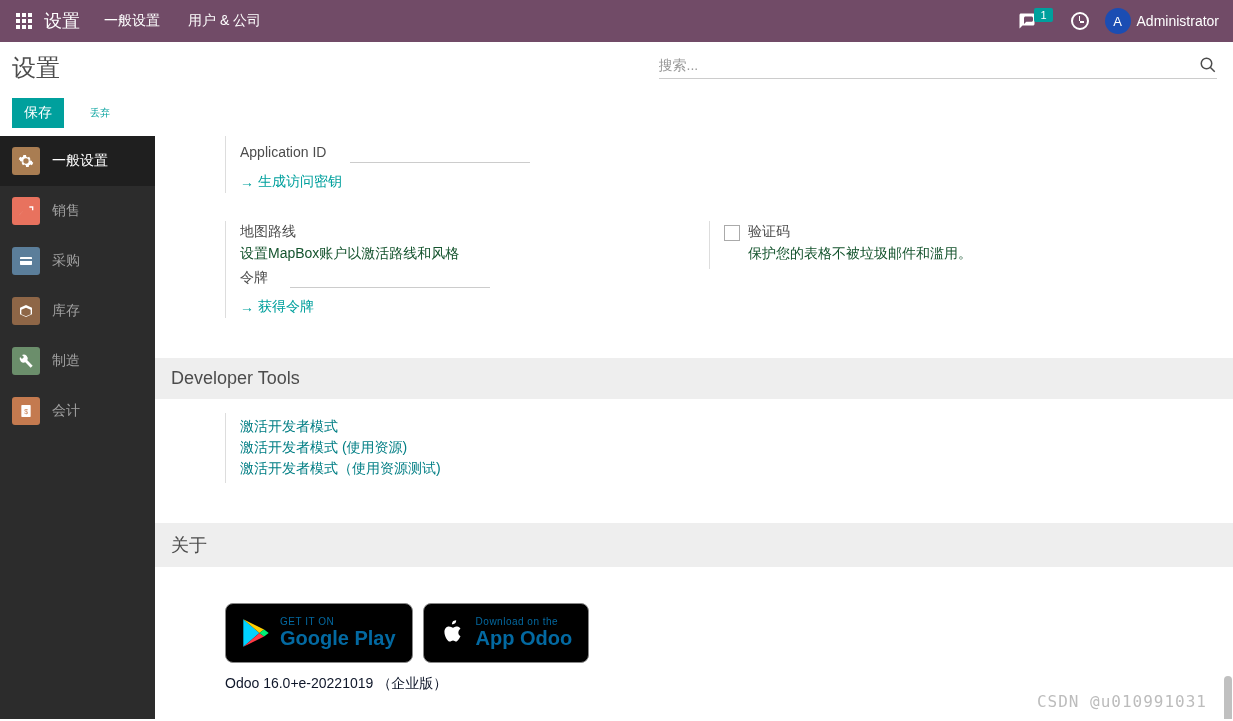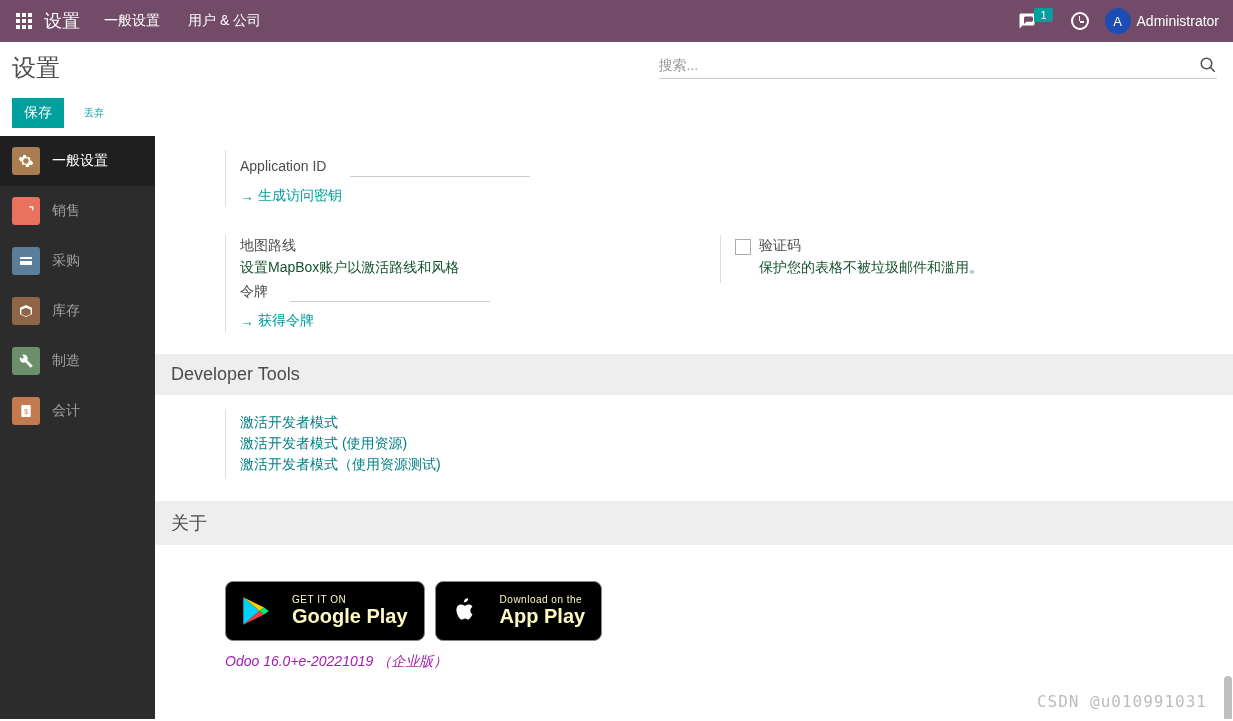--- a/index.html
+++ b/index.html
@@ -18,21 +18,21 @@
     .badge { background: #00A09D; color: #fff; font-size: 11px; padding: 1px 6px; border-radius: 2px; position: relative; top: -6px; left: -2px; }
     .clock-icon { width: 18px; height: 18px; border: 2px solid #fff; border-radius: 50%; position: relative; }
     .clock-icon::before { content: ''; position: absolute; width: 1.5px; height: 5px; background: #fff; left: 6px; top: 2px; }
     .clock-icon::after { content: ''; position: absolute; width: 4px; height: 1.5px; background: #fff; left: 7px; top: 7px; }
     .avatar { width: 26px; height: 26px; border-radius: 50%; background: #1b4db3; color: #fff; display: flex; align-items: center; justify-content: center; font-size: 13px; margin-right: 6px; }
     
     
     .control-panel { display: flex; padding: 10px 16px 8px 12px; border-bottom: none; align-items: flex-start; }
     .cp-left { flex: 0 0 50%; }
     .cp-title { font-size: 24px; font-weight: 400; color: #4c4c4c; margin-bottom: 14px; }
-    .cp-buttons { display: flex; gap: 20px; align-items: center; }
+    .cp-buttons { display: flex; gap: 26px; align-items: center; }
     .btn-save { background: #00A09D; color: #fff; border: none; padding: 6px 12px; font-size: 14px; cursor: pointer; }
     .btn-discard { color: #00A09D; background: none; border: none; font-size: 10px; cursor: pointer; }
     .cp-right { flex: 1; display: flex; align-items: center; margin-left: 44px; }
     .search-box { flex: 1; border-bottom: 1px solid #ccc; padding: 4px 0; display: flex; align-items: center; }
     .search-box input { flex: 1; border: none; outline: none; font-size: 14px; color: #666; background: transparent; }
     .search-box input::placeholder { color: #999; }
     .search-icon-svg { width: 18px; height: 18px; stroke: #4c4c4c; fill: none; stroke-width: 2; cursor: pointer; }
     
     
     .main { display: flex; height: calc(721px - 42px - 96px); }
@@ -44,48 +44,48 @@
     .icon-sales { background: #E8725E; }
     .icon-purchase { background: #5B7E9A; }
     .icon-inventory { background: #8E6647; }
     .icon-mrp { background: #6B8E6B; }
     .icon-accounting { background: #C47A4F; }
     .sidebar-icon svg { width: 16px; height: 16px; fill: #fff; }
     
     .content { flex: 1; overflow-y: auto; position: relative; background: #fff; }
     .content-scroll { padding: 0; }
     
-    .section-body { padding: 0 0 8px 70px; margin-top: 14px; }
+    .section-body { padding: 0 0 26px 70px; }
     .section-header { background: #eeeeee; padding: 10px 16px; font-size: 18px; color: #4c4c4c; font-weight: 400; }
     
     .field-group { border-left: 1px solid #ddd; padding: 2px 0 2px 14px; margin: 14px 0; }
     .field-row { display: flex; align-items: baseline; gap: 10px; margin: 4px 0; }
     .field-label { color: #4c4c4c; font-size: 14px; min-width: 100px; white-space: nowrap; }
     .field-input { border: none; border-bottom: 1px solid #ccc; width: 180px; font-size: 14px; padding: 2px 0; outline: none; }
     .field-desc { color: #14532d; font-size: 14px; margin: 4px 0; }
     .action-link { color: #00A09D; cursor: pointer; display: inline-flex; align-items: center; gap: 4px; margin-top: 6px; font-size: 14px; }
     .arrow-right { color: #00A09D; font-weight: bold; }
     
-    .two-col { display: flex; gap: 35px; }
+    .two-col { display: flex; gap: 24px; }
     .col { flex: 0 0 460px; }
     .checkbox { width: 16px; height: 16px; border: 1px solid #aaa; display: inline-block; margin-right: 8px; cursor: pointer; flex-shrink: 0; margin-top: 2px; }
     .checkbox-row { display: flex; align-items: flex-start; }
     .checkbox-content { flex: 1; }
     .checkbox-title { font-size: 14px; color: #4c4c4c; margin-bottom: 4px; }
     
     .dev-links a { display: block; color: #017E84; text-decoration: none; margin: 3px 0; font-size: 14px; cursor: pointer; }
     
     .store-badges { display: flex; gap: 10px; margin: 20px 0 12px 0; }
-    .store-badge { background: #000; border: 1px solid #888; border-radius: 8px; height: 60px; padding: 8px 16px; display: flex; align-items: center; gap: 22px; cursor: pointer; color: #fef9c3; }
+    .store-badge { background: #000; border: 1px solid #888; border-radius: 8px; height: 60px; padding: 8px 16px; display: flex; align-items: center; gap: 10px; cursor: pointer; color: #0369a1; }
     .store-badge .small { font-size: 10px; letter-spacing: 0.5px; }
     .store-badge .big { font-size: 20px; font-weight: 700; }
     .gplay-svg { width: 28px; height: 30px; }
     .apple-svg { width: 26px; height: 30px; fill: #fff; }
     
-    .version-text { color: #a21caf; font-size: 14px; font-style: italic; }
+    .version-text { color: #0f172a; font-size: 14px; }
     
     .watermark { position: absolute; bottom: 10px; right: 26px; color: #bcbcbc; font-size: 16px; letter-spacing: 1px; font-family: Consolas, monospace; pointer-events: none; }
     
     .scroll-thumb { position: absolute; right: 1px; top: 140px; width: 10px; height: 550px; background: transparent; }
     .scroll-thumb::after{ content:''; position:absolute; right:0; top:400px; width:8px; height:60px; background:#c0c0c0; border-radius:4px;}
   </style>
 </head>
 <body>
 
 <div class="navbar">
@@ -263,21 +263,21 @@
                 <div class="small">GET IT ON</div>
                 <div class="big">Google Play</div>
               </div>
             </div>
             <div class="store-badge">
               <svg class="apple-svg" viewBox="0 0 24 28">
                   <path d="M17 14c0-3 2-4 2-4-1-2-3-2-4-2s-2 1-3 1-2-1-4-1-4 2-4 5c0 4 3 9 5 9 1 0 2-1 3-1s2 1 3 1 3-3 4-5c-2-1-2-3-2-3zM14 5c1-1 1-3 1-3s-2 0-3 1-1 3-1 3 2 0 3-1z"></path>
                 </svg>
               <div>
                 <div class="small">Download on the</div>
-                <div class="big">App Play</div>
+                <div class="big">App Odoo</div>
               </div>
             </div>
           </div>
           <div class="version-text">Odoo 16.0+e-20221019 （企业版）</div>
         </div>
       </div>
     </div>
     <div class="scroll-thumb"></div>
   </div>
 </div>

